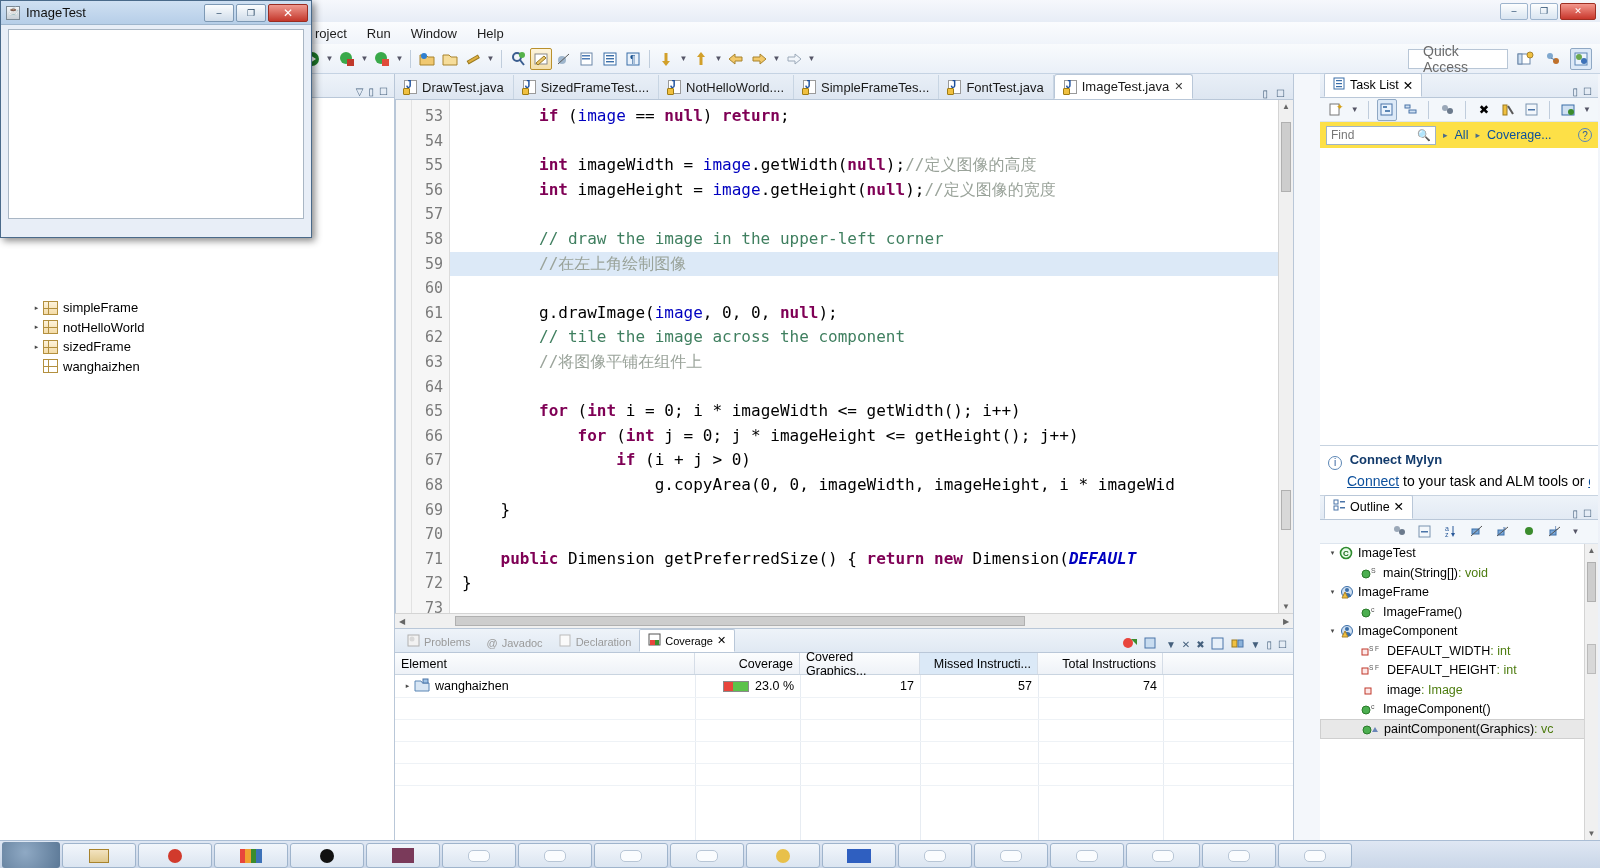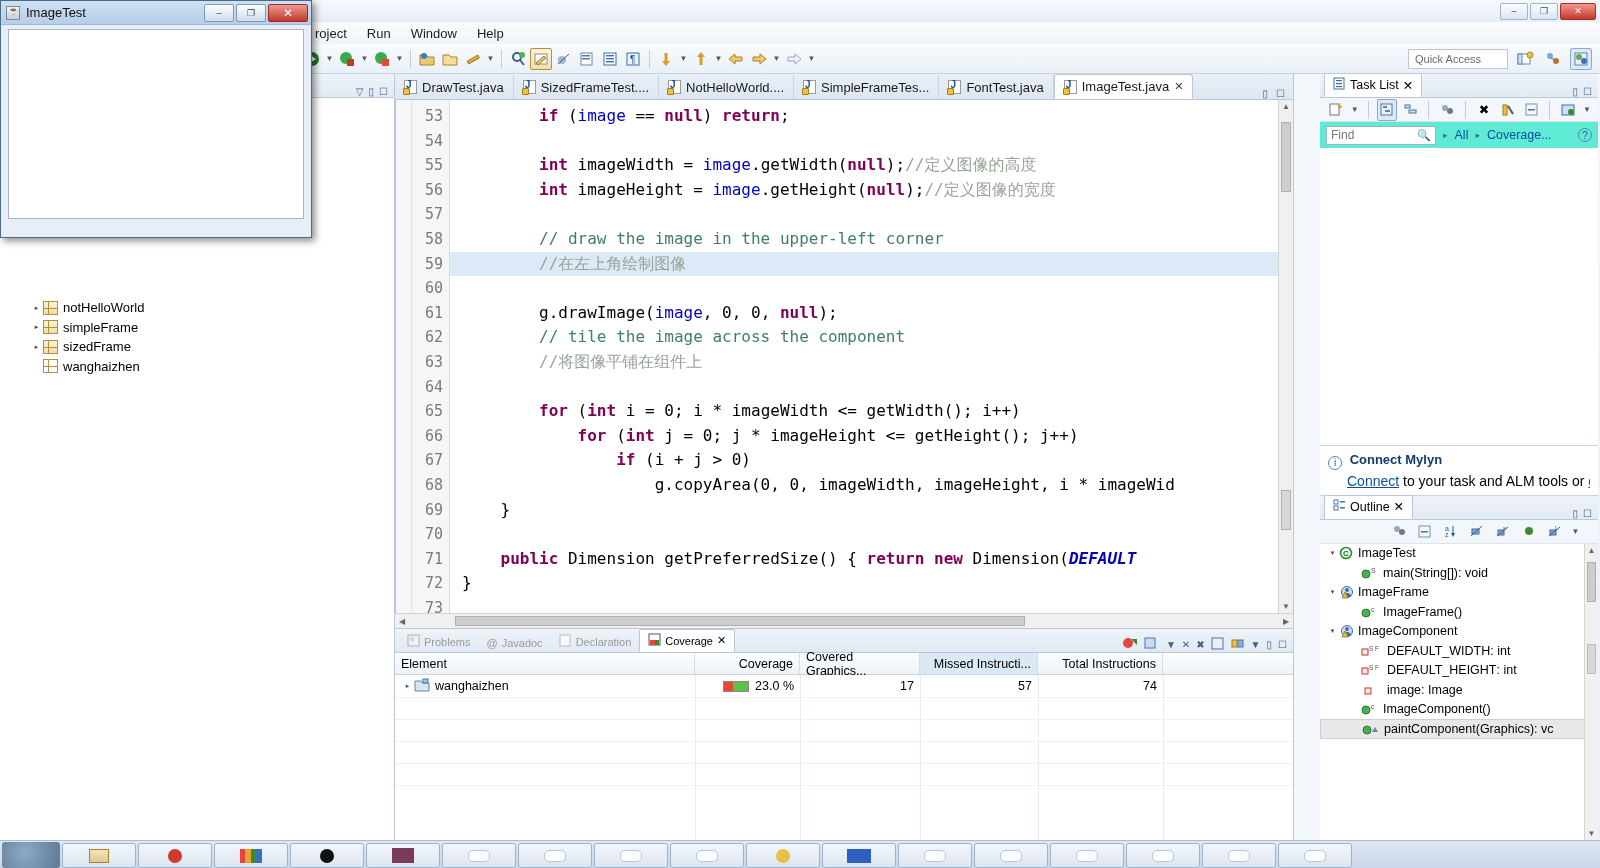--- a/index.html
+++ b/index.html
@@ -40,21 +40,21 @@
   .toolbar { height:30px; display:flex; align-items:center; padding:0 4px; gap:1px;
              background:linear-gradient(#f9fbfd,#eaf0f8); border-bottom:1px solid #c5d3e3; }
   .tb-ic { width:22px;height:22px;display:inline-flex;align-items:center;justify-content:center; }
   .tb-sep { width:1px;height:18px;background:#c0cddc;margin:0 4px; }
   .tb-arrow { width:11px;height:22px;display:flex;align-items:center;justify-content:center;font-size:8px;color:#556; }
   .quick-access {
     margin-left:auto; display:flex; align-items:center; gap:6px; padding-right:4px;
   }
   .qa-box {
     border:1px solid #b8c6d6; background:#fff; height:20px; width:100px;
-    display:flex;align-items:center;padding:0 6px;font-size:11px;color:#6b6b6b;
+    display:flex;align-items:center;padding:0 14px;font-size:14px;color:#6b6b6b;
   }
   
   .body-row { display:flex; height:766px; }
   .left-col { width:395px; border-right:1px solid #b9c7d8; background:#fff; position:relative; }
   .center-col { width:898px; display:flex; flex-direction:column; background:#f2f5fa; }
   .right-col { width:305px; border-left:1px solid #b9c7d8; background:#f4f7fb; display:flex; flex-direction:column;padding-left:26px;}
   
   .view-tabs { height:24px; display:flex; align-items:flex-end; background:linear-gradient(#eef3f9,#e2eaf4);
                border-bottom:1px solid #b9c7d8; padding-left:4px; }
   .view-tab { display:flex;align-items:center;gap:4px;padding:3px 8px;font-size:12.5px;border:1px solid transparent;}
@@ -108,33 +108,33 @@
   .cov-row > div { display:flex; align-items:center; padding:0 6px; height:22px;}
   .c-el{width:300px;} .c-cov{width:105px;justify-content:flex-end;} .c-ci{width:120px;justify-content:flex-end;}
   .c-mi{width:118px;justify-content:flex-end;} .c-ti{width:125px;justify-content:flex-end;}
   .cov-head .c-mi{background:#dbe9f7;}
   .cov-grid { flex:1; background:#fff; position:relative; }
   .grid-line { position:absolute; top:0; bottom:0; width:1px; background:#e7ecf2;}
   .hrow { position:absolute; left:0; right:0; height:1px; background:#eef2f6;}
   .covbar { width:26px;height:11px;border:1px solid #8a8a8a;margin-right:6px;
             background:linear-gradient(90deg,#e8453c 0 36%, #5cc24a 36% 100%); }
   .rp-toolbar { height:24px; display:flex; align-items:center; gap:4px; padding:0 6px; background:#f3f7fb; border-bottom:1px solid #dde5ee;}
-  .find-row { height:26px; display:flex; align-items:center; gap:7px; padding:2px 6px; background:#5eead4;}
+  .find-row { height:26px; display:flex; align-items:center; gap:7px; padding:2px 6px; background:#fde047;}
   .find-box { width:110px; height:19px; border:1px solid #9fb3c8; background:#fff; display:flex; align-items:center; padding:0 4px; font-size:12px; color:#777;}
   .find-box .mag { margin-left:auto; font-size:11px; color:#4a6a8a;}
   .link { color:#0b4f9c; text-decoration:none;}
   .link.u { text-decoration:underline;}
   .tasklist-body { background:#fff; flex:1; border-bottom:1px solid #c7d3e0;}
   .mylyn { background:#fff; padding:6px 8px; border-bottom:1px solid #c7d3e0;}
   .mylyn h4 { margin:0 0 3px 0; font-size:13px; color:#123a6b; font-weight:bold; }
   .outline-body { flex:1; background:#fff; position:relative; overflow:hidden;}
   .tree-row { display:flex; align-items:center; height:19.5px; font-size:12.5px; padding-left:4px; white-space:nowrap;}
   .tree-row.sel { background:#e8e8e8; border:1px solid #cfcfcf;}
   .twisty { width:13px; text-align:center; font-size:7px; color:#4a4a4a;}
-  .ty { color:#000000; }
+  .ty { color:#4d7c0f; }
   
   .pe-row { display:flex; align-items:center; height:19.5px; font-size:13px; padding-left:44px; }
   .pkg-ic { width:15px;height:14px;margin-right:5px;position:relative;display:inline-block;
             background:linear-gradient(#fdf3dc,#f4dca8); border:1px solid #b3903f;}
   .pkg-ic:before{content:"";position:absolute;left:4px;top:0;bottom:0;width:1px;background:#b3903f;}
   .pkg-ic:after{content:"";position:absolute;top:6px;left:0;right:0;height:1px;background:#b3903f;}
   
   #swing {
     position:absolute; left:0; top:0; width:312px; height:238px;
     border:1px solid #4a6a8a; background:#e8eef7;
@@ -335,26 +335,26 @@
         <span class="view-tools">
           <span>▽</span>
           <span>▯</span>
           <span>☐</span>
         </span>
       </div>
       <div style="padding-top:200px">
         <div class="pe-row">
           <span class="twisty" style="margin-left:-14px">▸</span>
           <span class="pkg-ic"></span>
-          <span>notHelloWorld</span>
+          <span>simpleFrame</span>
         </div>
         <div class="pe-row">
           <span class="twisty" style="margin-left:-14px">▸</span>
           <span class="pkg-ic"></span>
-          <span>simpleFrame</span>
+          <span>notHelloWorld</span>
         </div>
         <div class="pe-row">
           <span class="twisty" style="margin-left:-14px">▸</span>
           <span class="pkg-ic"></span>
           <span>sizedFrame</span>
         </div>
         <div class="pe-row">
           <span class="twisty" style="margin-left:-14px"></span>
           <span class="pkg-ic" style="background:#fff"></span>
           <span>wanghaizhen</span>

